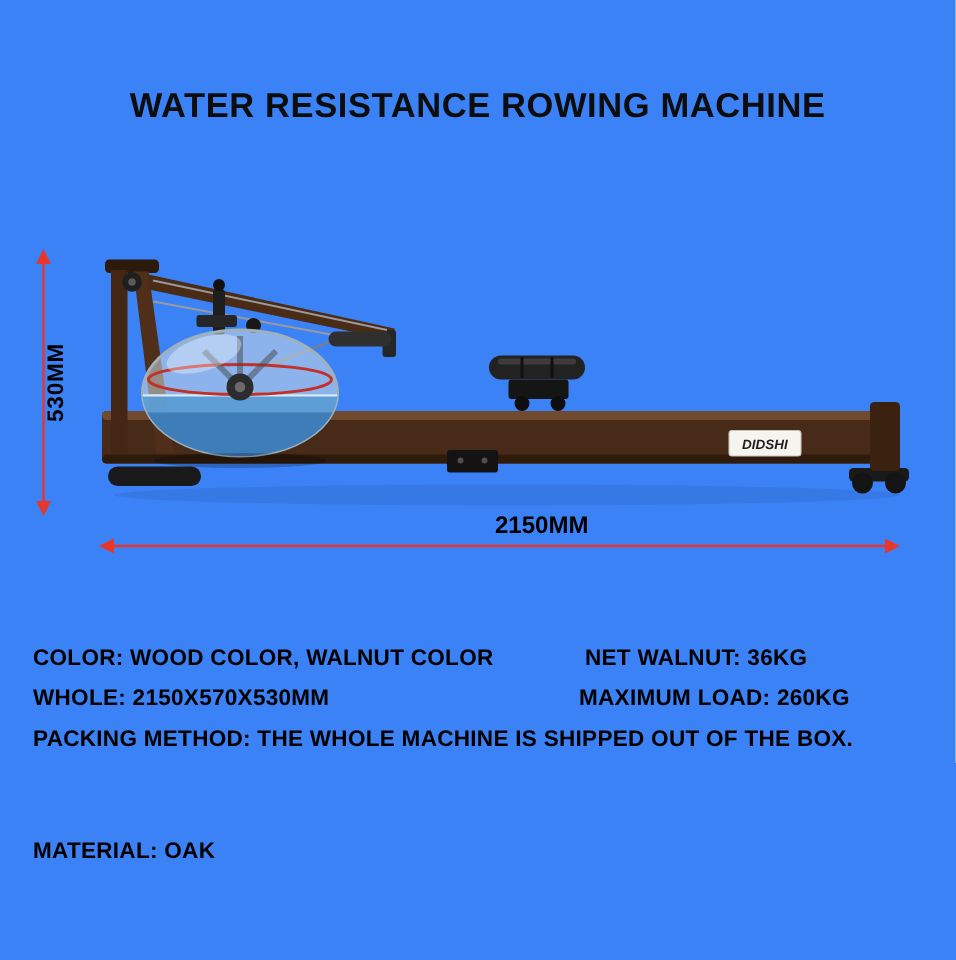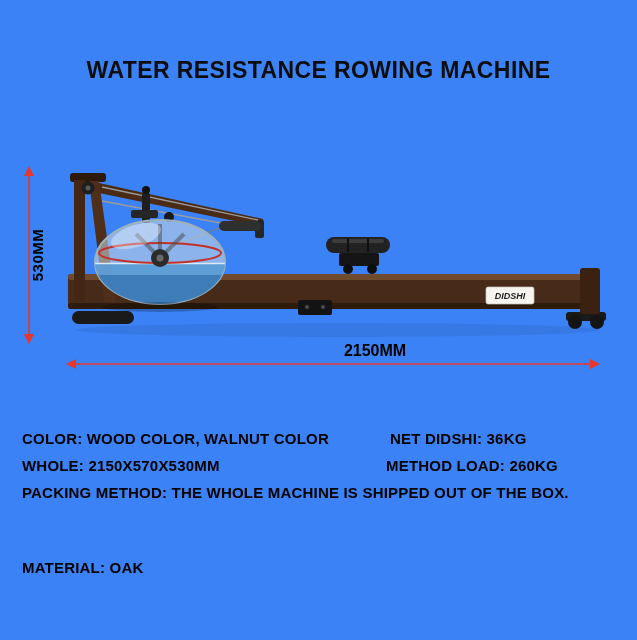--- a/index.html
+++ b/index.html
@@ -17,21 +17,21 @@
   .dim-v { position:absolute; left:14px; top:166px; width:30px; height:178px; }
   .dim-v-label {
     position:absolute; left:-2px; top:246px; width:80px; height:18px;
     transform:rotate(-90deg); transform-origin:center;
     text-align:center; font-size:15px; font-weight:700; color:#000;
     letter-spacing:0.5px; line-height:18px;
   }
   .dim-h { position:absolute; left:66px; top:352px; width:534px; height:22px; }
   .dim-h-label {
     position:absolute; left:330px; top:341px; width:90px; height:19px;
-    text-align:center; font-size:16px; font-weight:700; color:#000;
+    text-align:left; font-size:16px; font-weight:700; color:#000;
     line-height:19px;
   }
 
   .spec {
     position:absolute; font-size:15px; font-weight:700; color:#000;
     white-space:nowrap; line-height:20px; letter-spacing:0.2px;
   }
   .spec-color    { left:22px;  top:429px; }
   .spec-weight   { left:390px; top:429px; }
   .spec-size     { left:22px;  top:456px; }
@@ -145,20 +145,20 @@
 
   <svg class="dim-h" viewBox="0 0 534 22">
     <line x1="9" y1="12" x2="525" y2="12" stroke="#e8362a" stroke-width="1.6"></line>
     <polygon points="0,12 10,7 10,17" fill="#e8362a"></polygon>
     <polygon points="534,12 524,7 524,17" fill="#e8362a"></polygon>
   </svg>
   <div class="dim-h-label">2150MM</div>
 
   <div>
     <div class="spec spec-color">COLOR: WOOD COLOR, WALNUT COLOR</div>
-    <div class="spec spec-weight">NET DIDSHI: 36KG</div>
+    <div class="spec spec-weight">NET WALNUT: 36KG</div>
     <div class="spec spec-size">WHOLE: 2150X570X530MM</div>
-    <div class="spec spec-load">METHOD LOAD: 260KG</div>
+    <div class="spec spec-load">MAXIMUM LOAD: 260KG</div>
     <div class="spec spec-packing">PACKING METHOD: THE WHOLE MACHINE IS SHIPPED OUT OF THE BOX.</div>
     <div class="spec spec-material">MATERIAL: OAK</div>
   </div>
 
 </div>
 
 </body></html>

